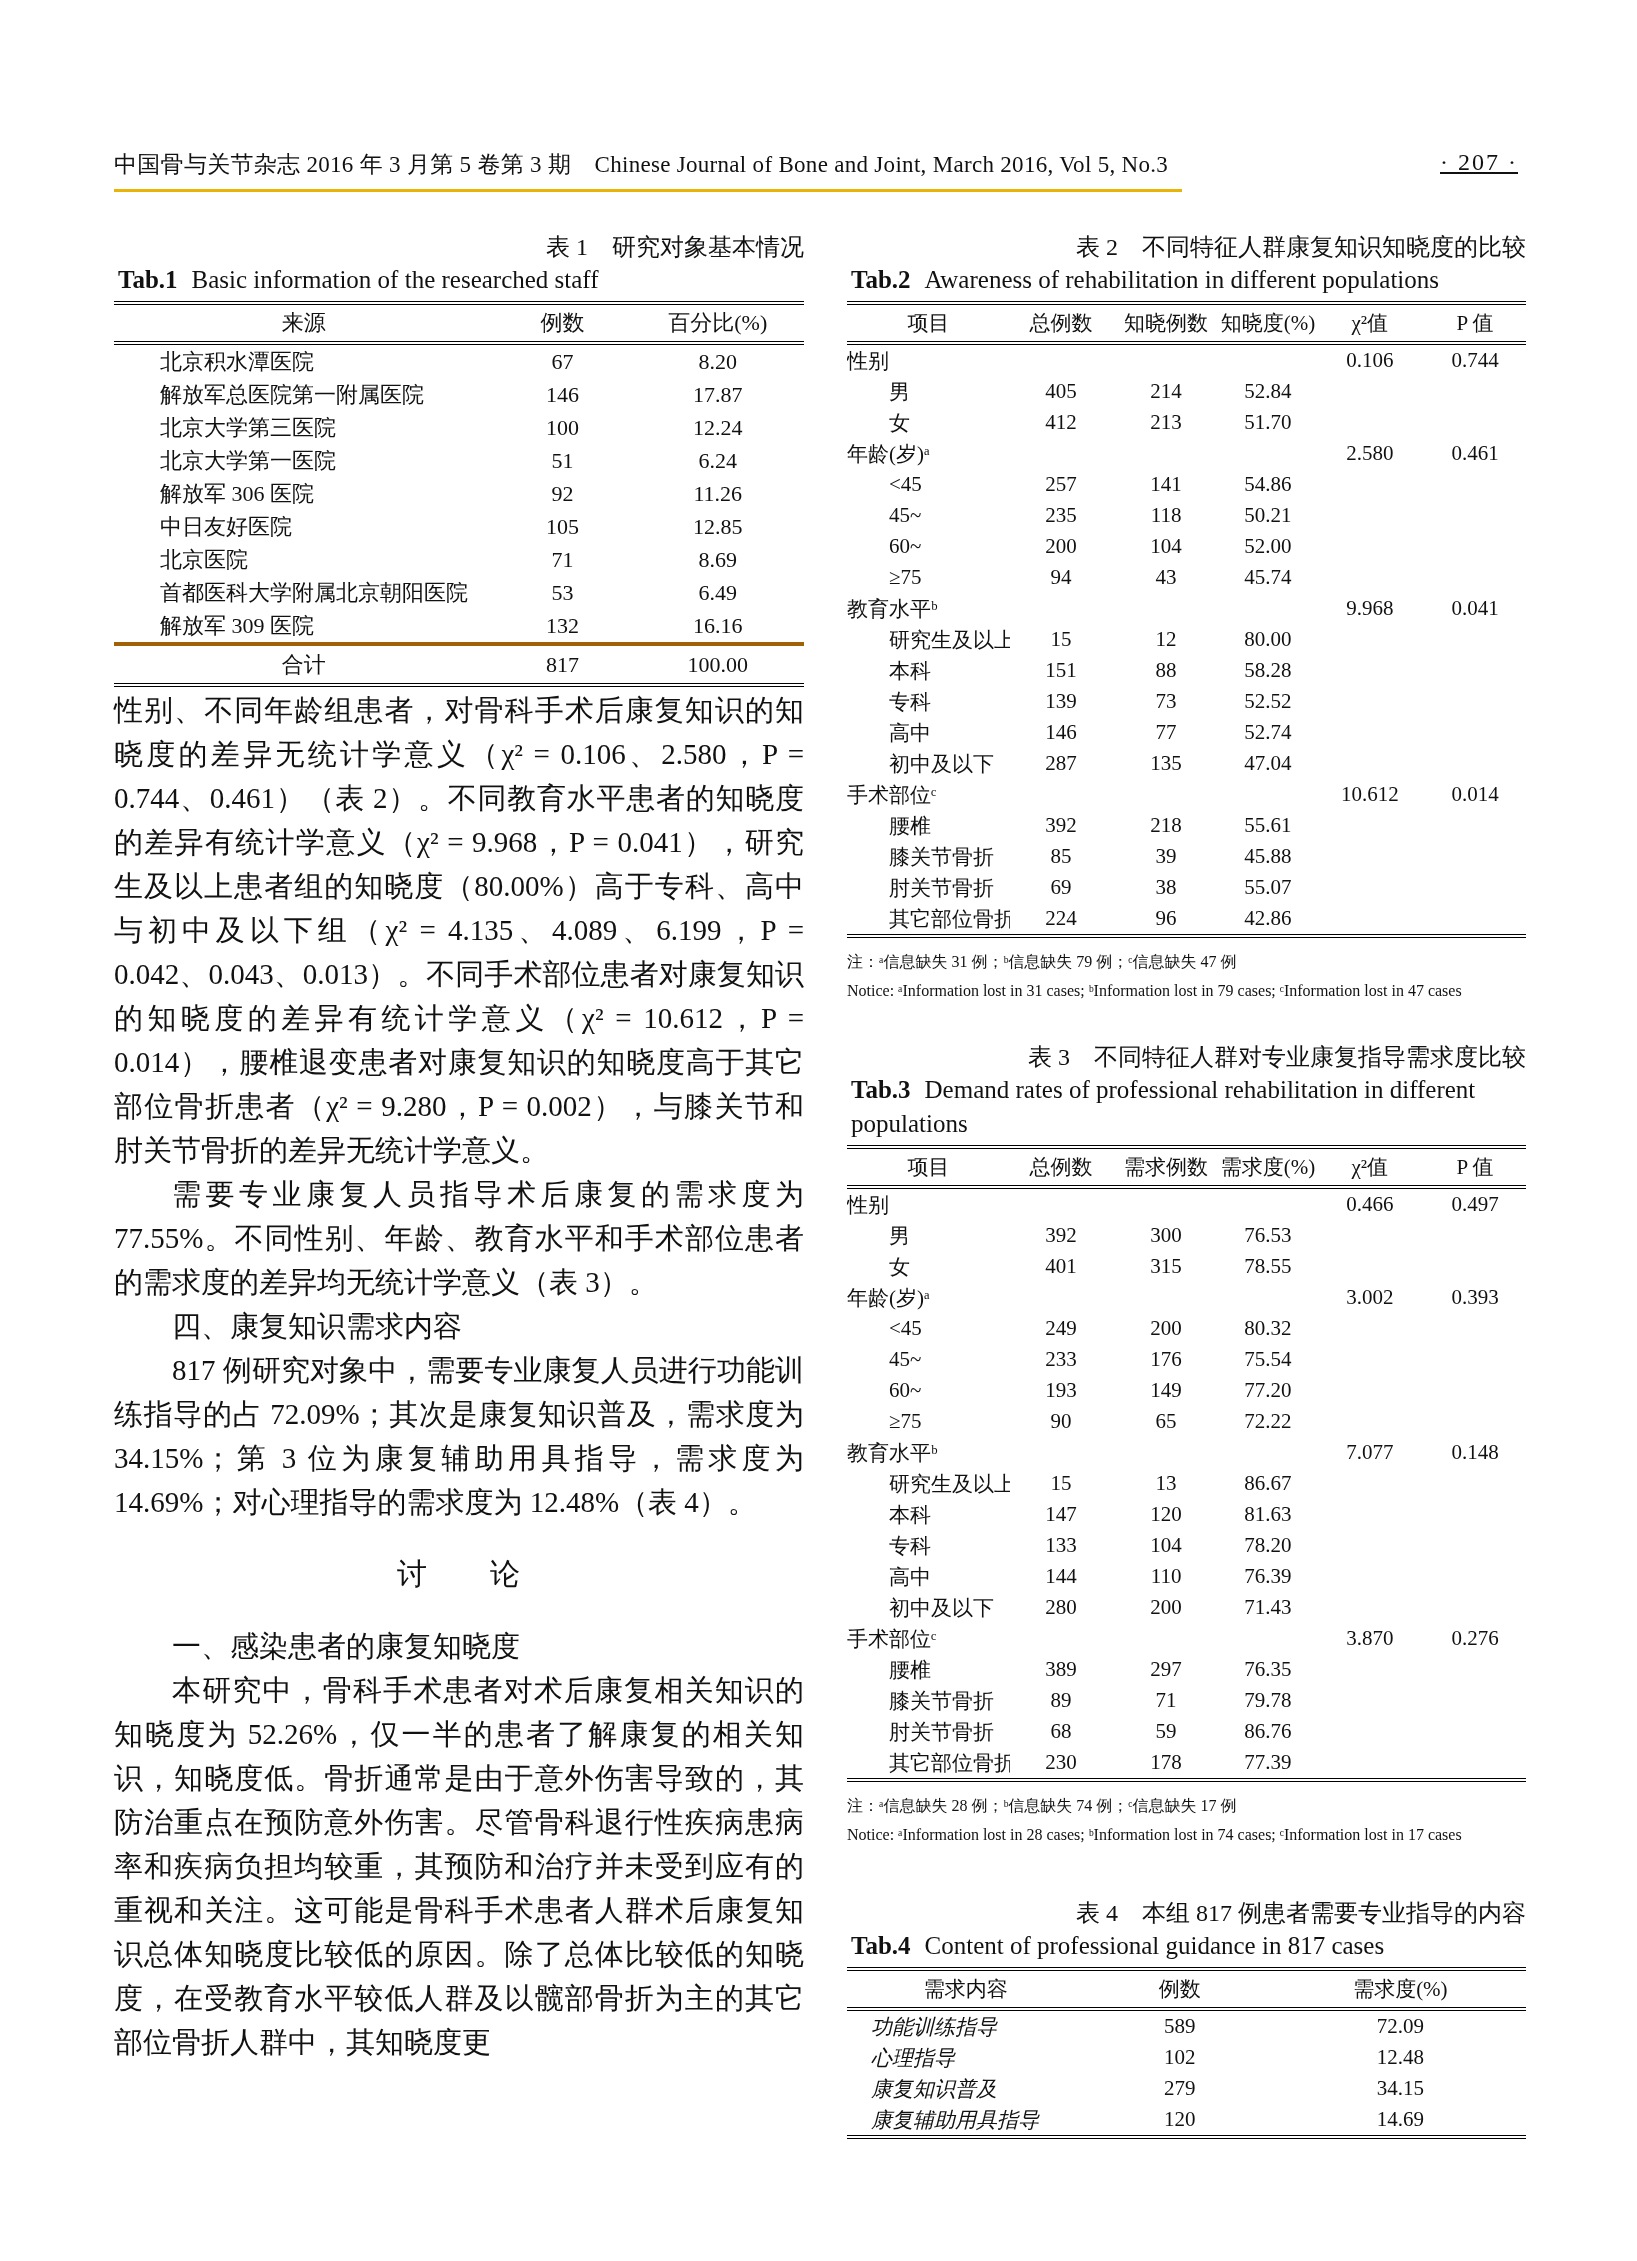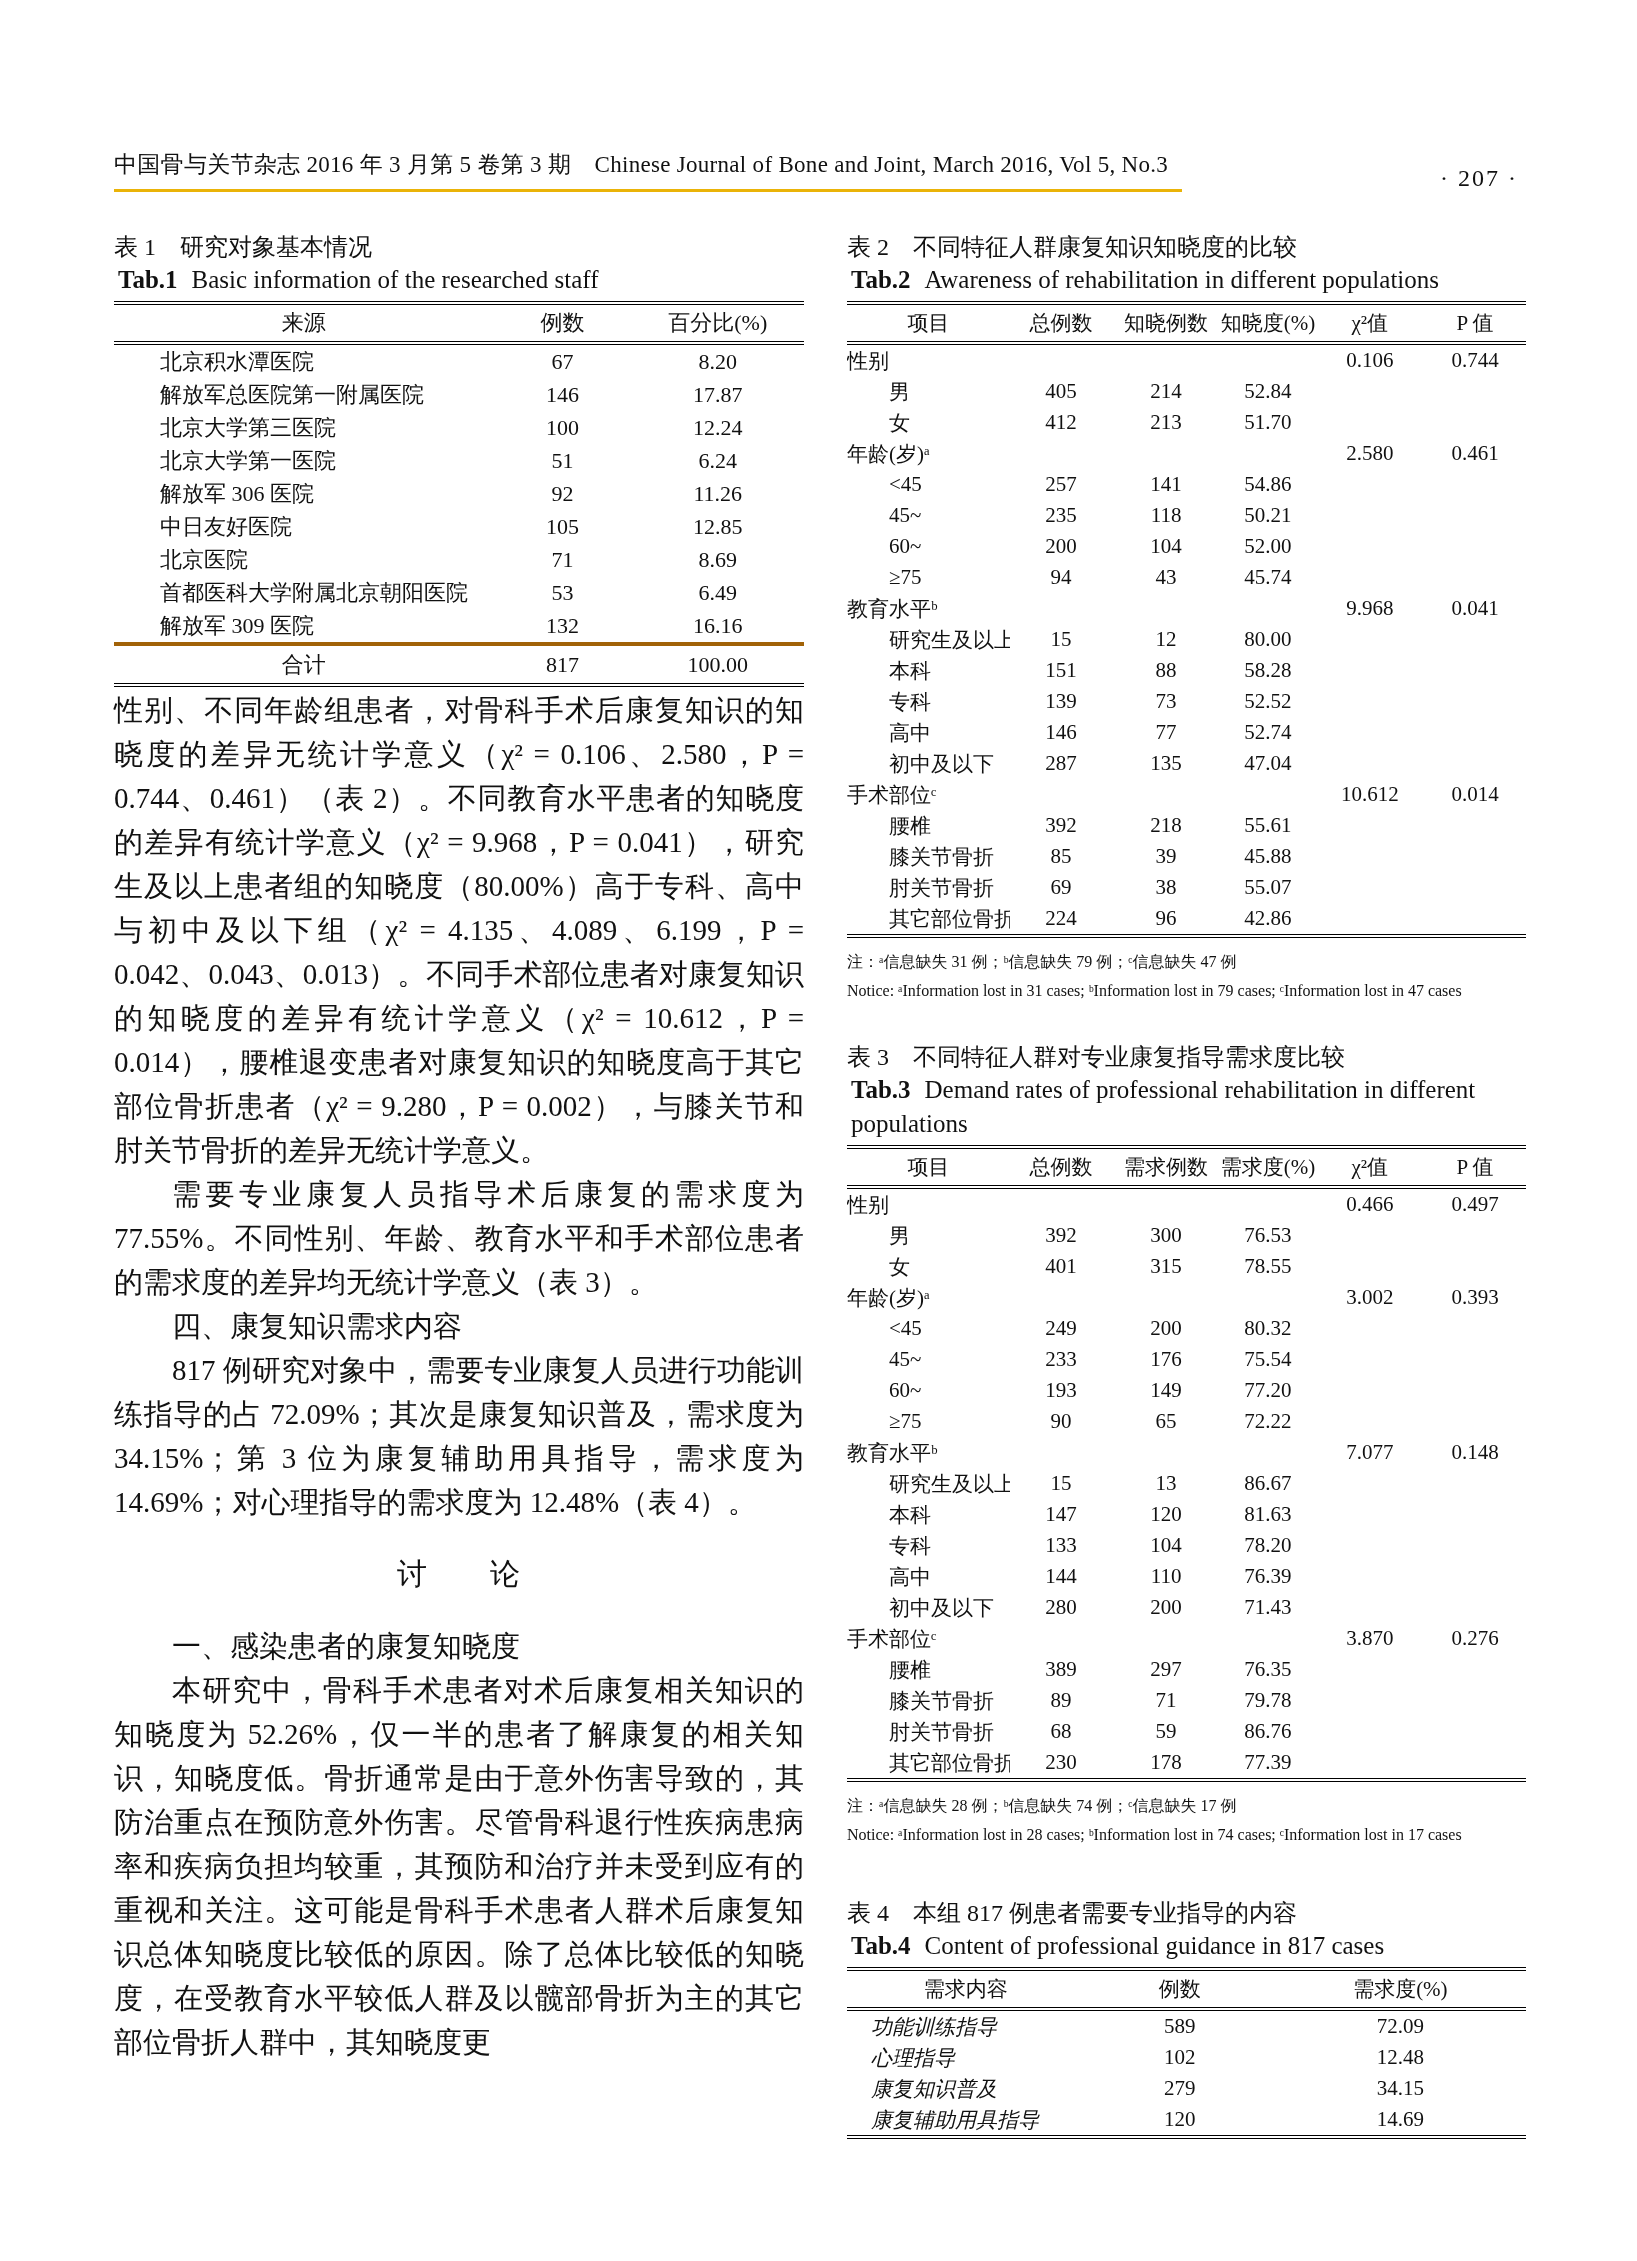--- a/index.html
+++ b/index.html
@@ -5,26 +5,26 @@
   html,body { margin:0; padding:0; background:#888; }
   .page {
     position:relative; width:1638px; height:2261px; margin:0 auto;
     background:#ffffff; color:#111;
     font-family:"Liberation Serif","DejaVu Serif",serif;
     overflow:hidden;
   }
   
   .header { position:absolute; left:114px; top:149px; width:1412px; }
   .jline { display:inline-block; border-bottom:3px solid #eab308; padding-bottom:9px; padding-right:14px; font-size:23px; letter-spacing:0.3px; }
-  .pnum { position:absolute; right:8px; top:16px; font-size:24px; letter-spacing:2px; }
+  .pnum { position:absolute; right:8px; top:0; font-size:24px; letter-spacing:2px;text-decoration:underline; }
   
   .col-left  { position:absolute; left:114px; top:226px; width:690px; }
   .col-right { position:absolute; left:847px; top:226px; width:679px; }
   
-  .tcap-zh { font-size:24px; line-height:32px; margin:5px 0 0 0; }
+  .tcap-zh { font-size:24px; line-height:32px; margin:5px 0 0 0;text-align:right; }
   .tcap-en { font-size:25px; line-height:34px; margin:0 0 4px 4px; }
   .tcap-en b { font-weight:bold; margin-right:14px; }
   
   table.pt { width:100%; border-collapse:collapse; table-layout:fixed;
              border-top:4px double #000; border-bottom:4px double #000; font-size:21px; }
   table.pt th { font-weight:400; height:36px; border-bottom:4px double #000; text-align:center; padding:0; }
   table.pt td { height:31px; text-align:center; padding:0; white-space:nowrap; overflow:hidden; }
   table.pt td:first-child { text-align:left; }
   table.pt tr.indent td:first-child { padding-left:42px; }
   

